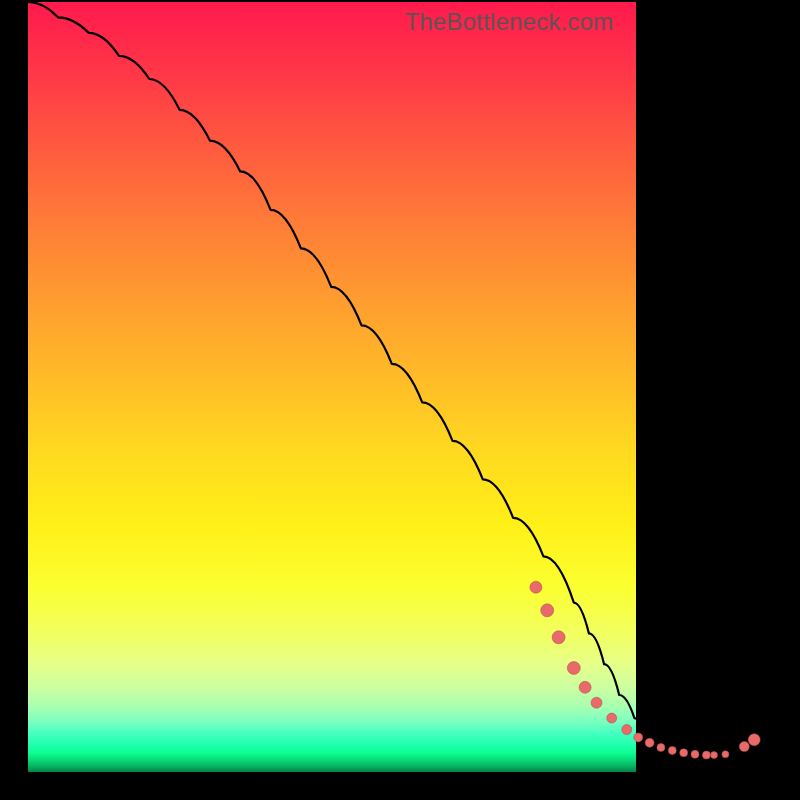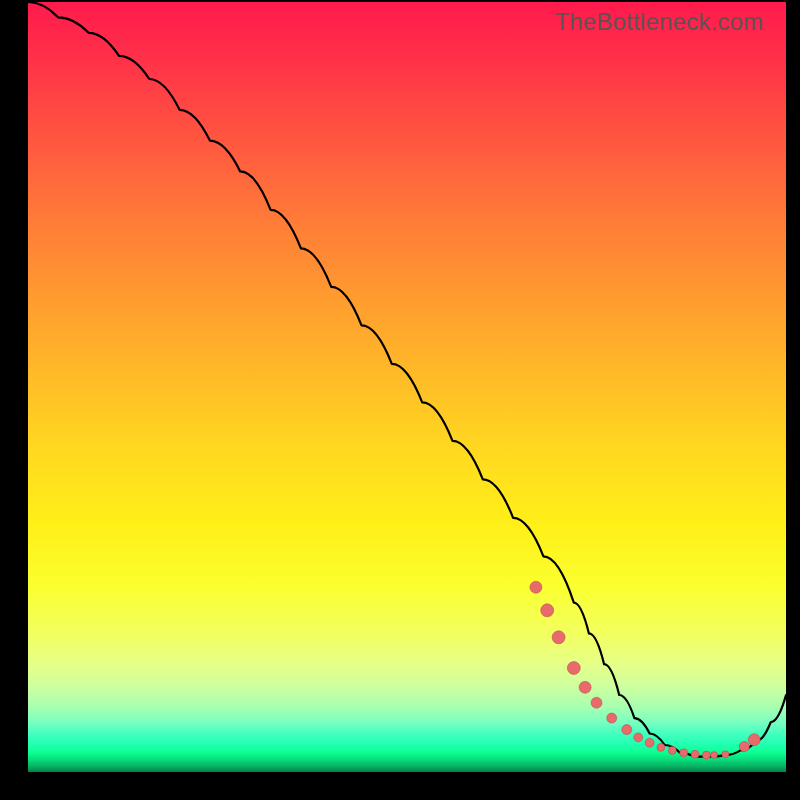--- a/index.html
+++ b/index.html
@@ -8,21 +8,21 @@
     width: 800px;
     height: 800px;
     background: #000;
     overflow: hidden;
     font-family: Arial, Helvetica, sans-serif;
   }
   .frame {
     position: absolute;
     left: 28px;
     top: 2px;
-    width: 758px;
+    width: 608px;
     height: 770px;
     background: linear-gradient(to bottom,
       #ff1a4d 0%,
       #ff3348 8%,
       #ff5740 18%,
       #ff7a38 28%,
       #ff9a30 38%,
       #ffb928 48%,
       #ffd820 58%,
       #fff018 68%,

